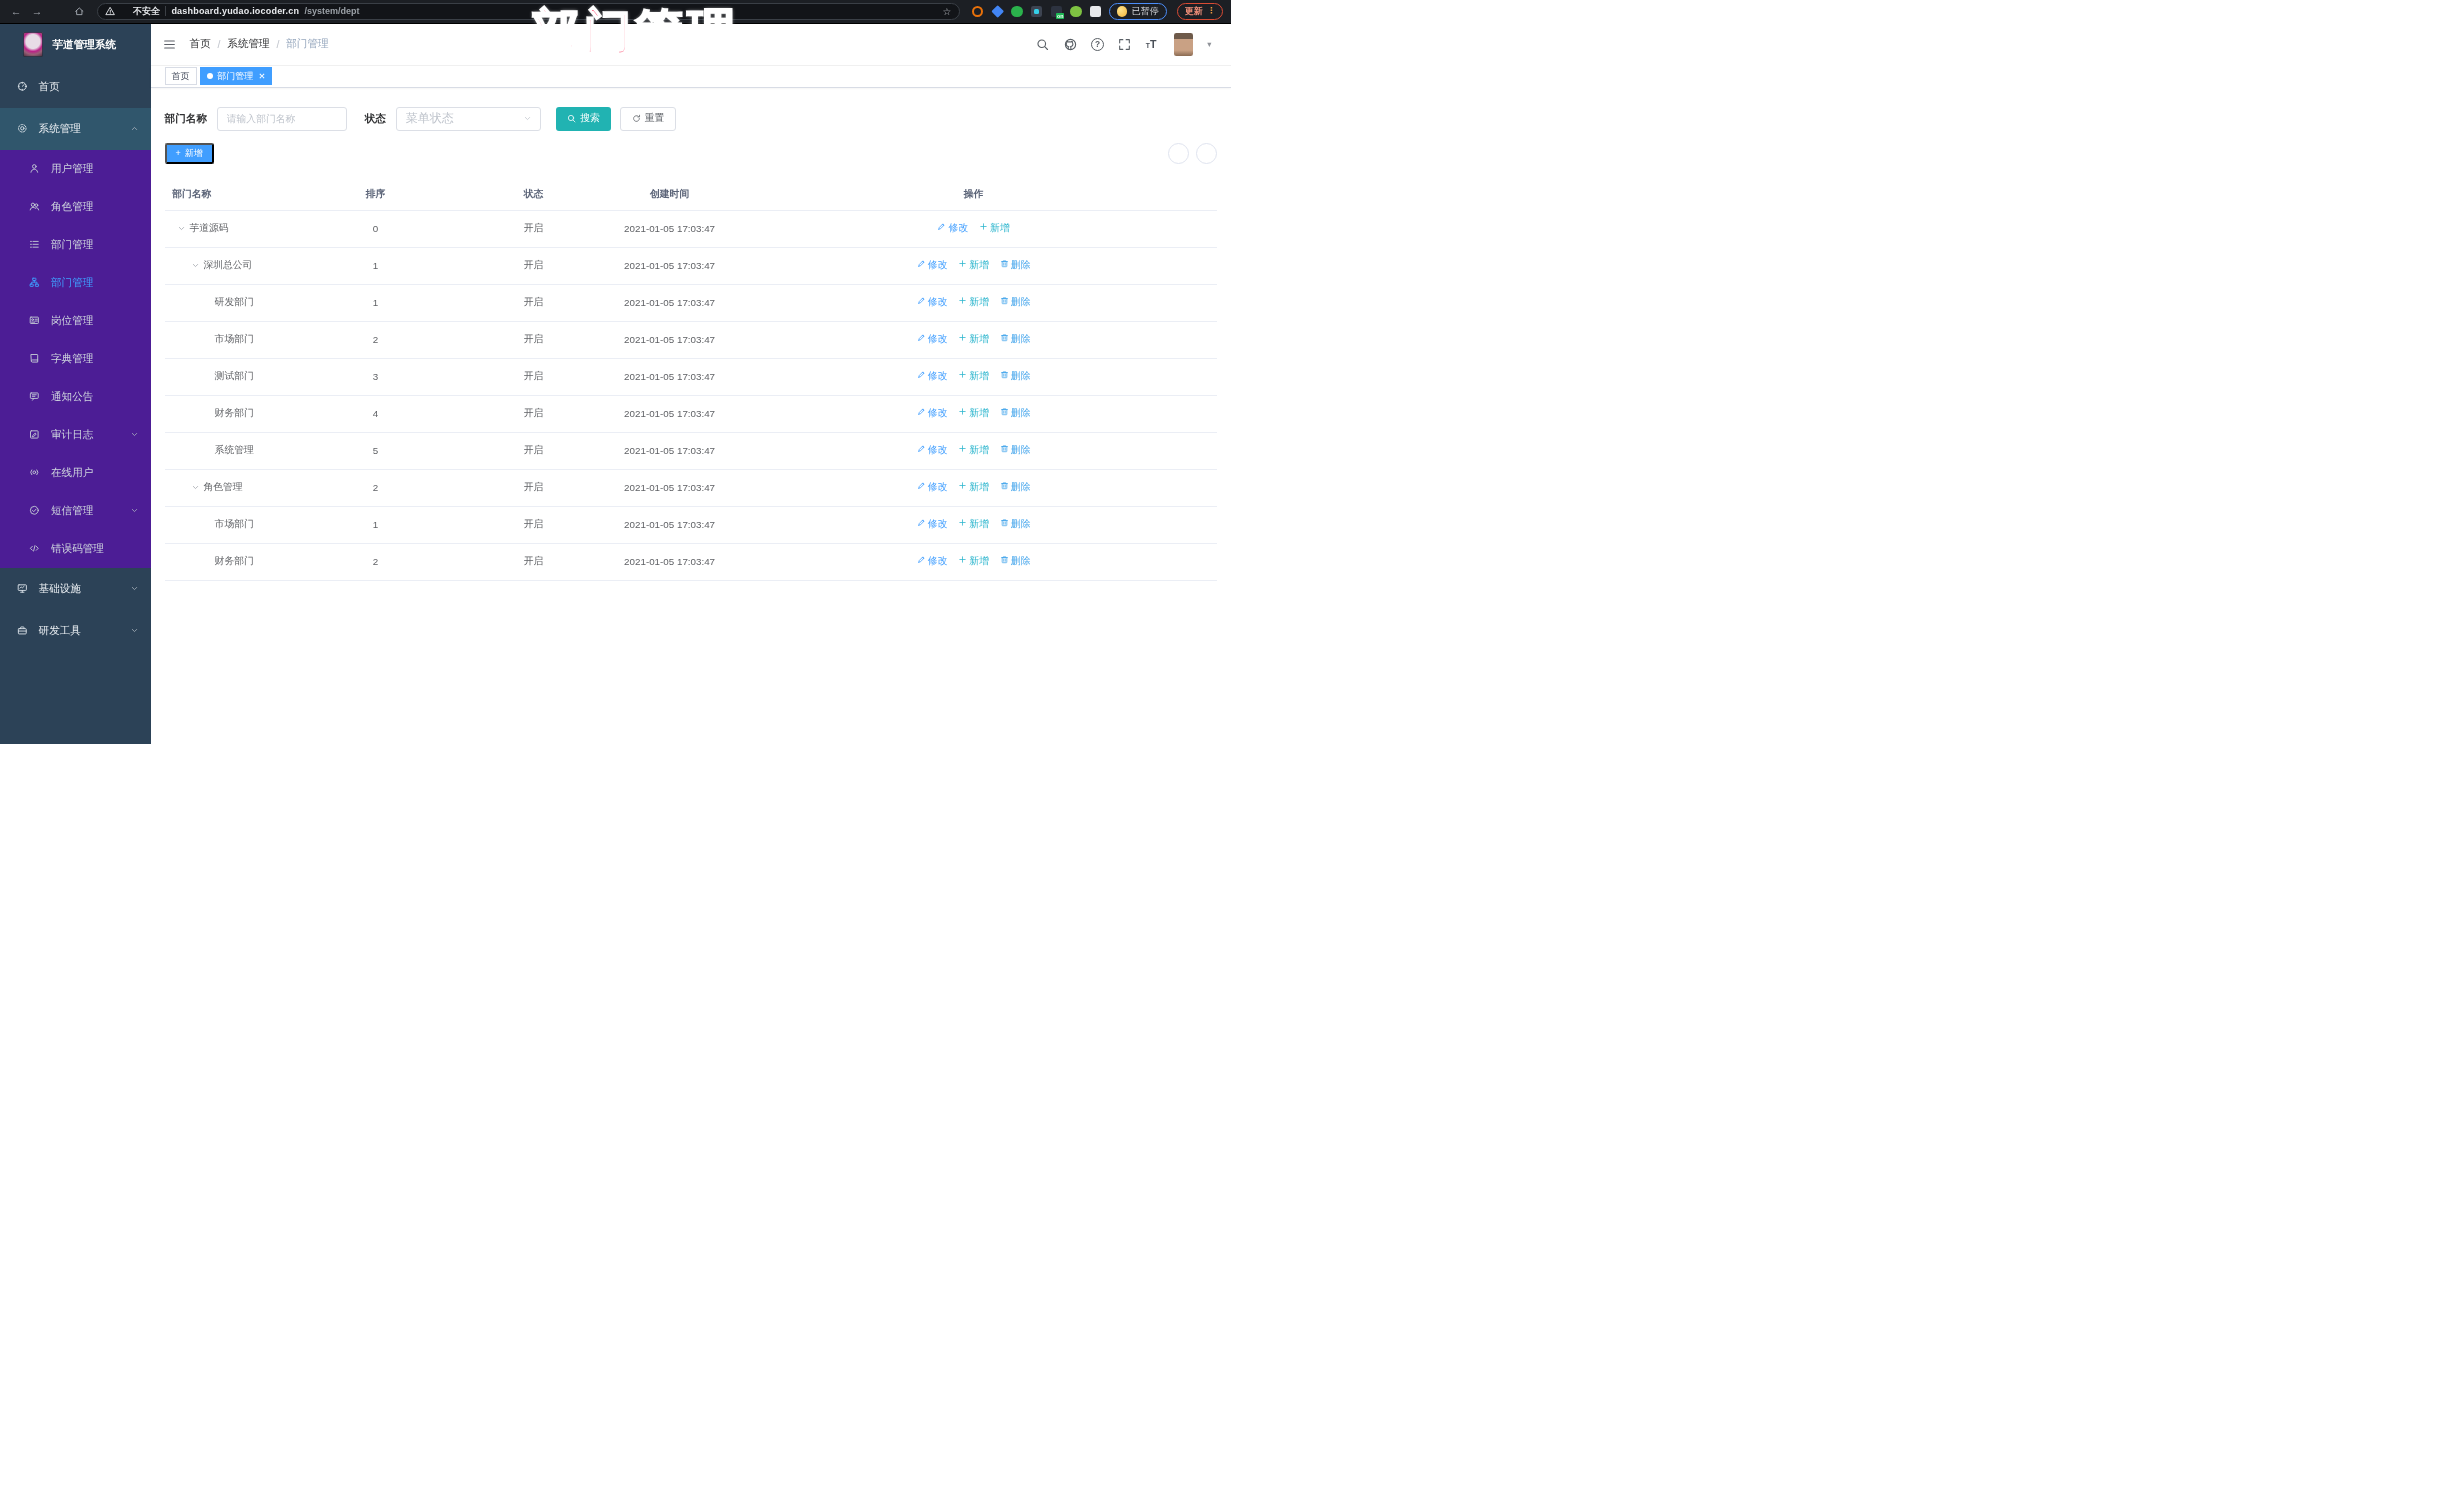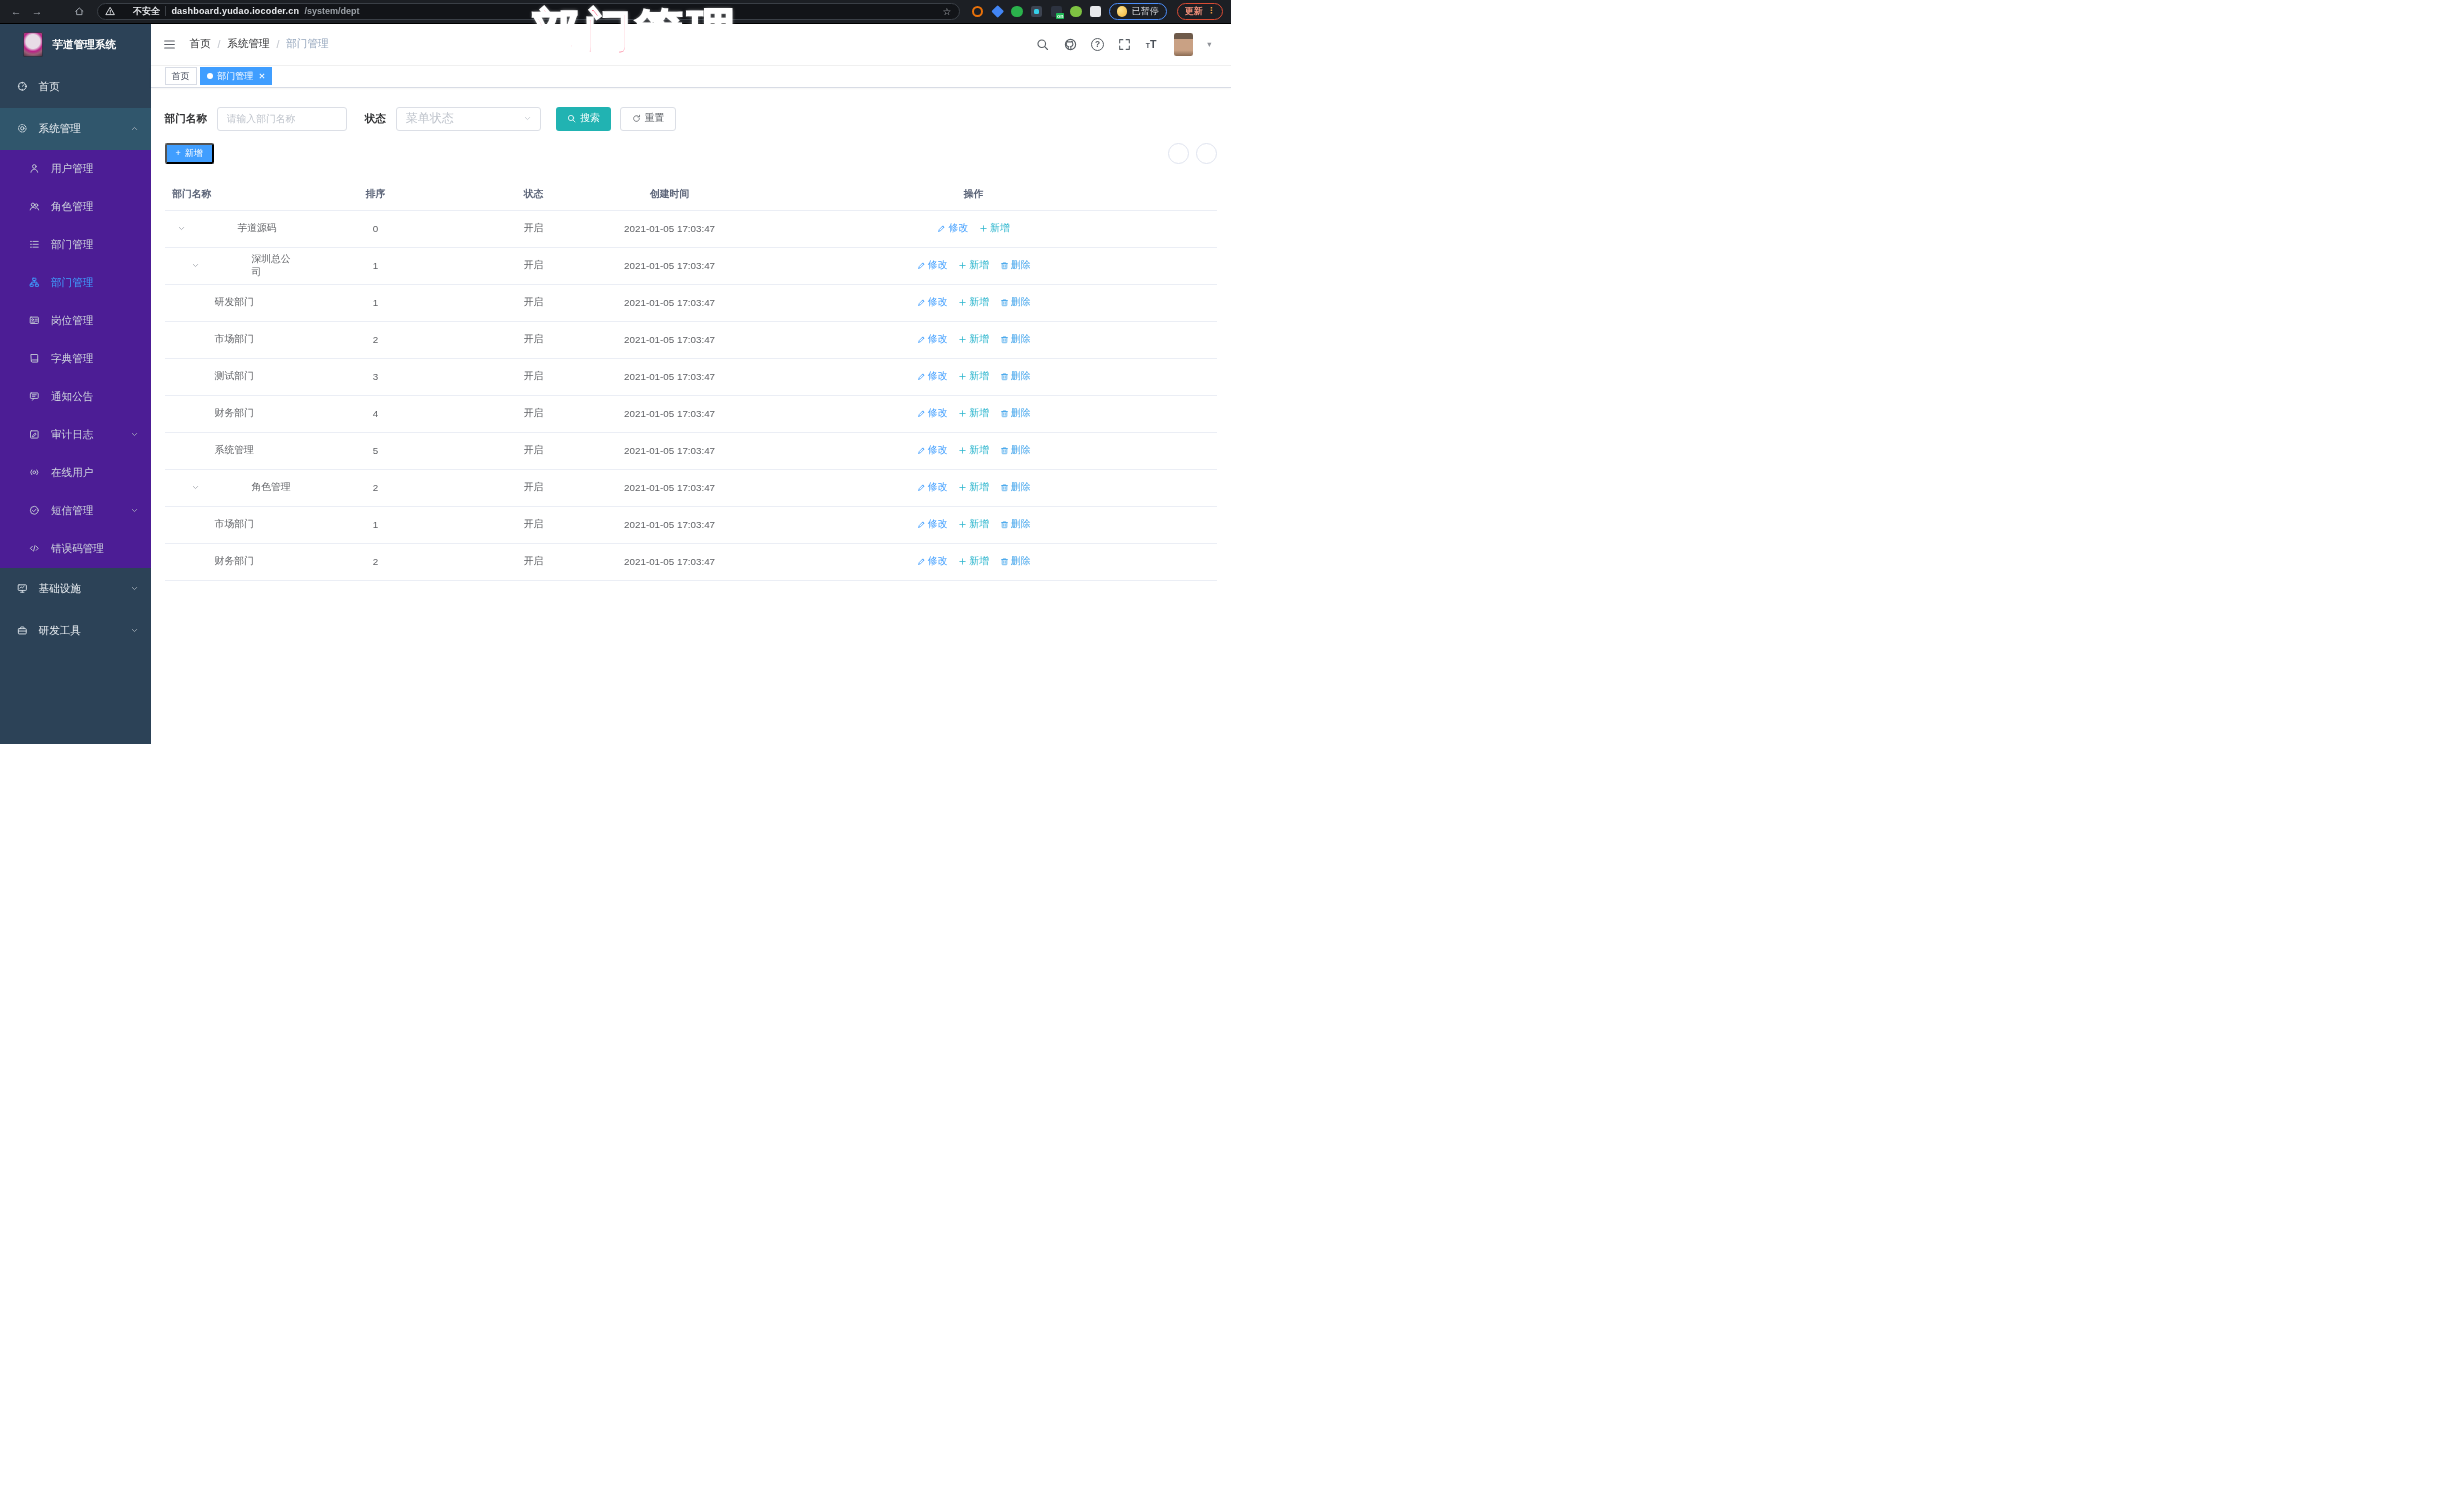--- a/index.html
+++ b/index.html
@@ -107,25 +107,25 @@
     display:flex; align-items:center; justify-content:center; color:#5f6368; cursor:pointer; background:#fff; }
 
   
   table { width:100%; border-collapse:collapse; margin-top:16.7px; table-layout:fixed; }
   th { height:30px; font-size:9.8px; color:#5b6478; font-weight:bold; }
   td { height:37px; font-size:9.8px; color:#606266; border-top:0.8px solid #ebeef5; }
   tr.last td { border-bottom:0.8px solid #ebeef5; }
   th.c-name, td.c-name { text-align:left; }
   .c-center { text-align:center; }
   th.c-name { padding-left:7.6px; }
-  .name-wrap { display:flex; align-items:center;gap:48px; }
+  .name-wrap { display:flex; align-items:center; }
   .lv1 { padding-left:12px; } .lv2 { padding-left:26px; } .lv3 { padding-left:50px; }
   .tree-caret { color:#a0a4ab; margin-right:3.8px; display:flex; cursor:pointer; }
   .actions { display:flex; justify-content:center; gap:10.6px; }
-  .action { display:flex; align-items:center; gap:2.3px; font-size:9.8px; cursor:pointer; text-decoration:none; }
+  .action { display:flex; gap:2.3px; font-size:9.8px; cursor:pointer; text-decoration:none; }
   .act-edit { color:#409eff; } .act-add { color:#2bb5cd; } .act-delete { color:#48a7ec; }
 
   
   .ico svg { display:block; width:10.6px; height:10.6px; }
   .ico svg * { stroke:currentColor; fill:none; stroke-width:1.2; stroke-linecap:round; stroke-linejoin:round; }
   .ico-lg svg { width:13px; height:13px; }
   .ico-sm svg { width:9px; height:9px; }
 
   
   .annotation { position:absolute; left:532px; top:0px; z-index:60;

